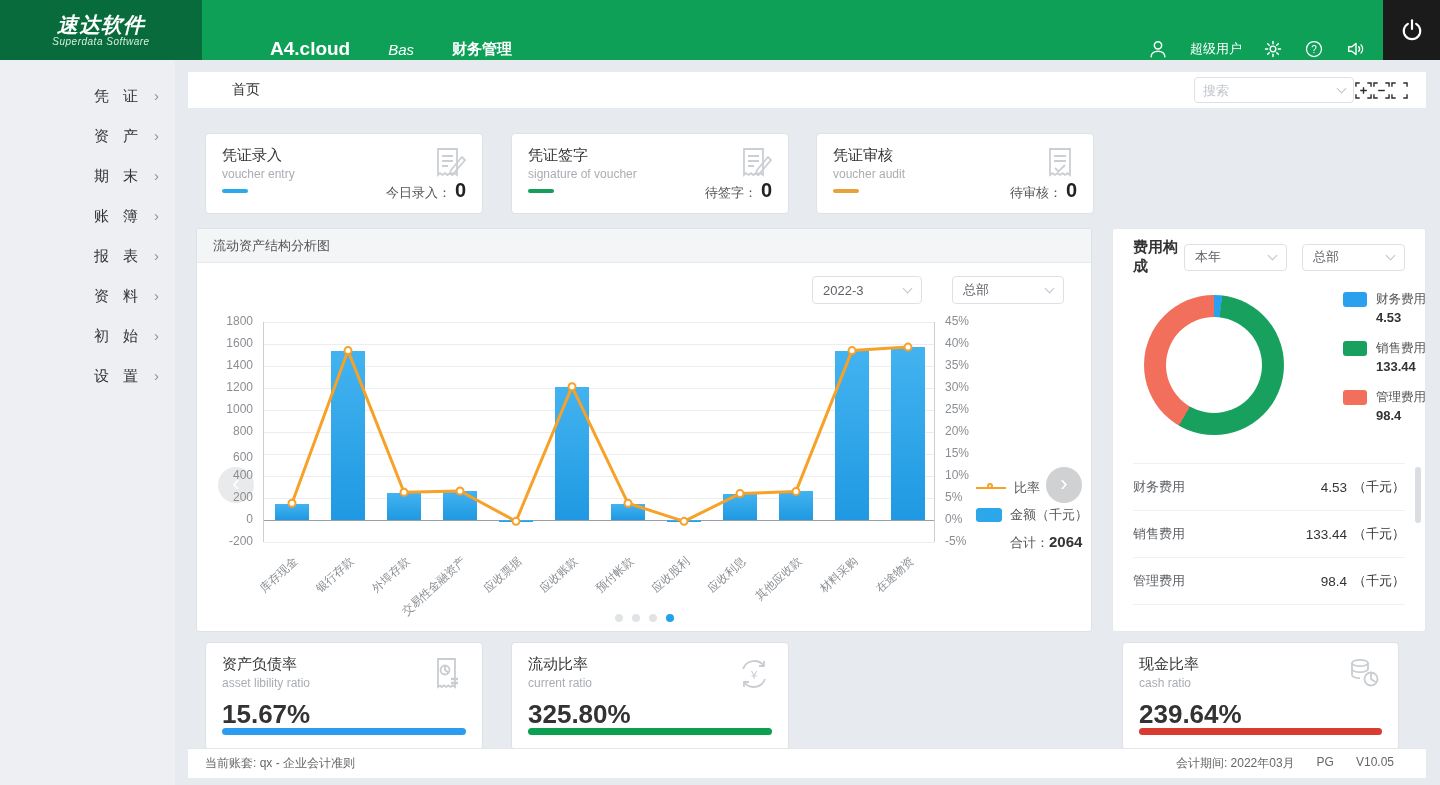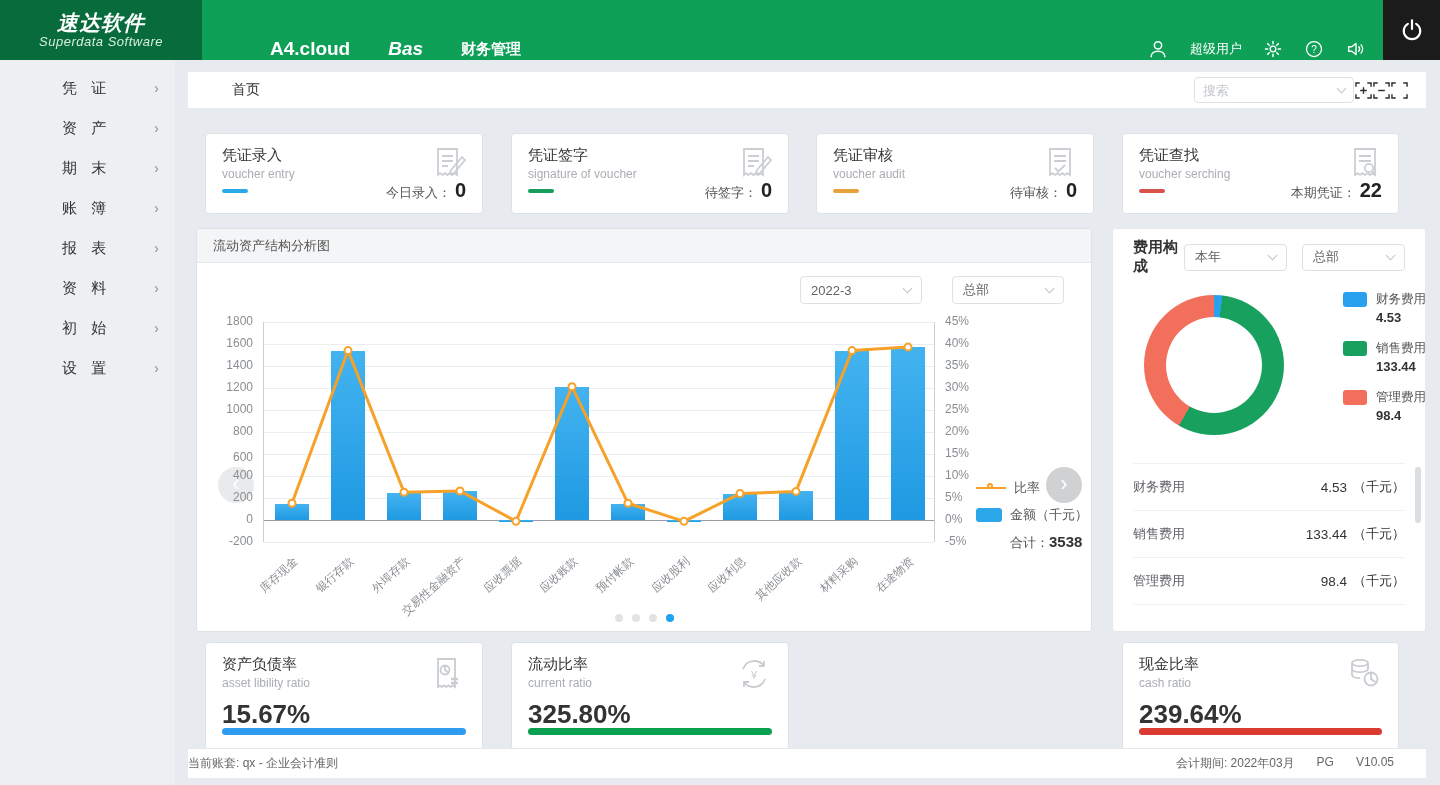--- a/index.html
+++ b/index.html
@@ -8,32 +8,32 @@
     font-family: "Liberation Sans", "DejaVu Sans", sans-serif;
     background:#E7EAEF;
     overflow:hidden;
   }
   .app { position:relative; width:1440px; height:785px; background:#E7EAEF; }
 
   
   .header { position:absolute; left:0; top:0; width:1440px; height:60px; background:#0FA058; display:flex; align-items:flex-end;border-radius:24px; }
   .logo-block { width:202px; height:60px; background:#076B3C; display:flex; flex-direction:column; align-items:center; justify-content:center; }
   .logo-title { color:#fff; font-size:21px; font-weight:bold; font-style:italic; letter-spacing:1px; line-height:22px; }
-  .logo-sub { color:#D8EEE2; font-size:13px; font-style:italic; letter-spacing:.5px; }
+  .logo-sub { color:#D8EEE2; font-size:10px; font-style:italic; letter-spacing:.5px; }
   .top-nav { display:flex; align-items:center; margin-left:68px; gap:38px; }
   .nav-product { color:#fff; font-size:19px; font-weight:bold; }
-  .nav-edition { color:#fff; font-size:19px; font-weight:bold; font-style:italic; }
+  .nav-edition { color:#fff; font-size:15px; font-weight:normal; font-style:italic; }
   .nav-module { color:#fff; font-size:15px; font-weight:bold; }
   .header-right { margin-left:auto; display:flex; align-items:center; gap:21px; margin-right:16px; }
   .username { color:#fff; font-size:13px; }
   .hicon { display:flex; align-items:center; justify-content:center; cursor:pointer; }
   .power-block { width:57px; height:60px; background:#1B1B1B; display:flex; align-items:center; justify-content:center; cursor:pointer; }
 
   
-  .sidebar { position:absolute; left:0; top:60px; width:175px; height:725px; background:#EDEFF3; padding-top:8px; }
+  .sidebar { position:absolute; left:0; top:60px; width:175px; height:725px; background:#EDEFF3; padding-top:16px;text-align:center; }
   .menu-item { position:relative; height:40px; line-height:40px; padding-left:62px; font-size:15px; color:#333; letter-spacing:5px; cursor:pointer; }
   .menu-item .chev { position:absolute; right:16px; top:0; letter-spacing:0; color:#8F9399; font-size:15px; }
 
   
   .topbar { position:absolute; left:188px; top:72px; width:1238px; height:36px; background:#fff; display:flex; align-items:center; }
   .breadcrumb { margin-left:44px; font-size:14px; color:#333; cursor:pointer; }
   .topbar-right { margin-left:auto; display:flex; align-items:center; gap:1px; margin-right:18px; }
   .search-select { width:160px; height:26px; border:1px solid #DDE1E6; border-radius:4px; display:flex; align-items:center; padding:0 8px; background:#fff; }
   .search-select input { border:none; outline:none; width:120px; font-size:13px; color:#606266; font-family:inherit; }
   .search-select input::placeholder { color:#C0C4CC; }
@@ -105,21 +105,21 @@
   .pli-value { font-size:13px; font-weight:bold; color:#333; margin-left:33px; margin-top:2px; }
   .expense-list { position:absolute; left:20px; right:20px; top:234px; border-top:1px solid #F0F1F2; }
   .expense-row { height:47px; display:flex; align-items:center; border-bottom:1px solid #F0F1F2; }
   .er-label { font-size:13px; color:#606266; }
   .er-value { margin-left:auto; font-size:13.5px; color:#333; font-weight:500; }
   .er-unit { font-size:13px; color:#333; margin-left:6px; }
   .rp-scrollthumb { position:absolute; right:4px; top:238px; width:6px; height:56px; background:#DADDE1; border-radius:3px; cursor:pointer; }
 
   
   .footer { position:absolute; left:188px; top:748px; width:1238px; height:30px; background:#fff; border-top:1px solid #E5E6E8; display:flex; align-items:center; font-size:12px; color:#666; }
-  .footer-left { }
+  .footer-left { margin-left:17px; }
   .footer-right { margin-left:auto; margin-right:32px; display:flex; gap:22px; }
 
   svg { display:block; }
 </style>
 </head>
 <body>
 
 <div class="app">
 
   <div class="header">
@@ -268,45 +268,26 @@
     <span class="card-icon">
       <svg width="40" height="40" viewBox="0 0 40 40">
           <g fill="none" stroke="#CBCFD4" stroke-width="1.8">
             <path d="M10 5h20v26l-2.5-1.8-2.5 1.8-2.5-1.8-2.5 1.8-2.5-1.8L15 31l-2.5-1.8L10 31z"></path>
             <path d="M14 12h12M14 17h12"></path>
             <path d="M15 24l3.5 3.5L25 21"></path>
           </g>
         </svg>
     </span>
   </div>
-  <div class="card vcard" style="left:1122px;width:277px">
-    <div class="card-title">凭证查找</div>
-    <div class="card-sub">voucher serching</div>
-    <div class="accent-dash" style="background-color: rgb(217, 83, 74);"></div>
-    <div class="card-stat">
-        <span class="stat-label">本期凭证：</span>
-        <span class="stat-value">22</span>
-      </div>
-    <span class="card-icon">
-      <svg width="40" height="40" viewBox="0 0 40 40">
-          <g fill="none" stroke="#CBCFD4" stroke-width="1.8">
-            <path d="M10 5h20v26l-2.5-1.8-2.5 1.8-2.5-1.8-2.5 1.8-2.5-1.8L15 31l-2.5-1.8L10 31z"></path>
-            <path d="M14 12h12M14 17h12"></path>
-            <circle cx="24" cy="24" r="4.2"></circle>
-            <path d="M27 27l4 4"></path>
-          </g>
-        </svg>
-    </span>
-  </div>
 
   <div class="chart-panel">
     <div class="panel-header">流动资产结构分析图</div>
     <div class="chart-area" id="chart-area">
       <div class="chart-selects">
-        <div class="ui-select" style="width:122px">
+        <div class="ui-select" style="width:110px">
           <span>2022-3</span>
           <span class="select-arrow"></span>
         </div>
         <div class="ui-select" style="width:112px">
           <span>总部</span>
           <span class="select-arrow"></span>
         </div>
       </div>
 
       <div id="plot">
@@ -354,21 +335,21 @@
         <div class="legend-row">
           <span class="legend-line-sample" style="background-color: rgb(247, 161, 40);">
               <span class="dot" style="border-color: rgb(247, 161, 40);"></span>
             </span>
           <span class="legend-text">比率</span>
         </div>
         <div class="legend-row">
           <span class="legend-bar-sample" style="background-color: rgb(44, 168, 234);"></span>
           <span class="legend-text">金额（千元）</span>
         </div>
-        <div class="legend-total"><span>合计：</span><b>3538</b></div>
+        <div class="legend-total"><span>合计：</span><b>2064</b></div>
       </div>
 
       <div class="carousel-arrow arrow-left">‹</div>
       <div class="carousel-arrow arrow-right">›</div>
 
       <div class="dots" id="dots">
           <span class="dot-item" style="background: rgb(225, 228, 231);"></span>
           <span class="dot-item" style="background: rgb(225, 228, 231);"></span>
           <span class="dot-item" style="background: rgb(225, 228, 231);"></span>
           <span class="dot-item" style="background: rgb(31, 162, 239);"></span>

